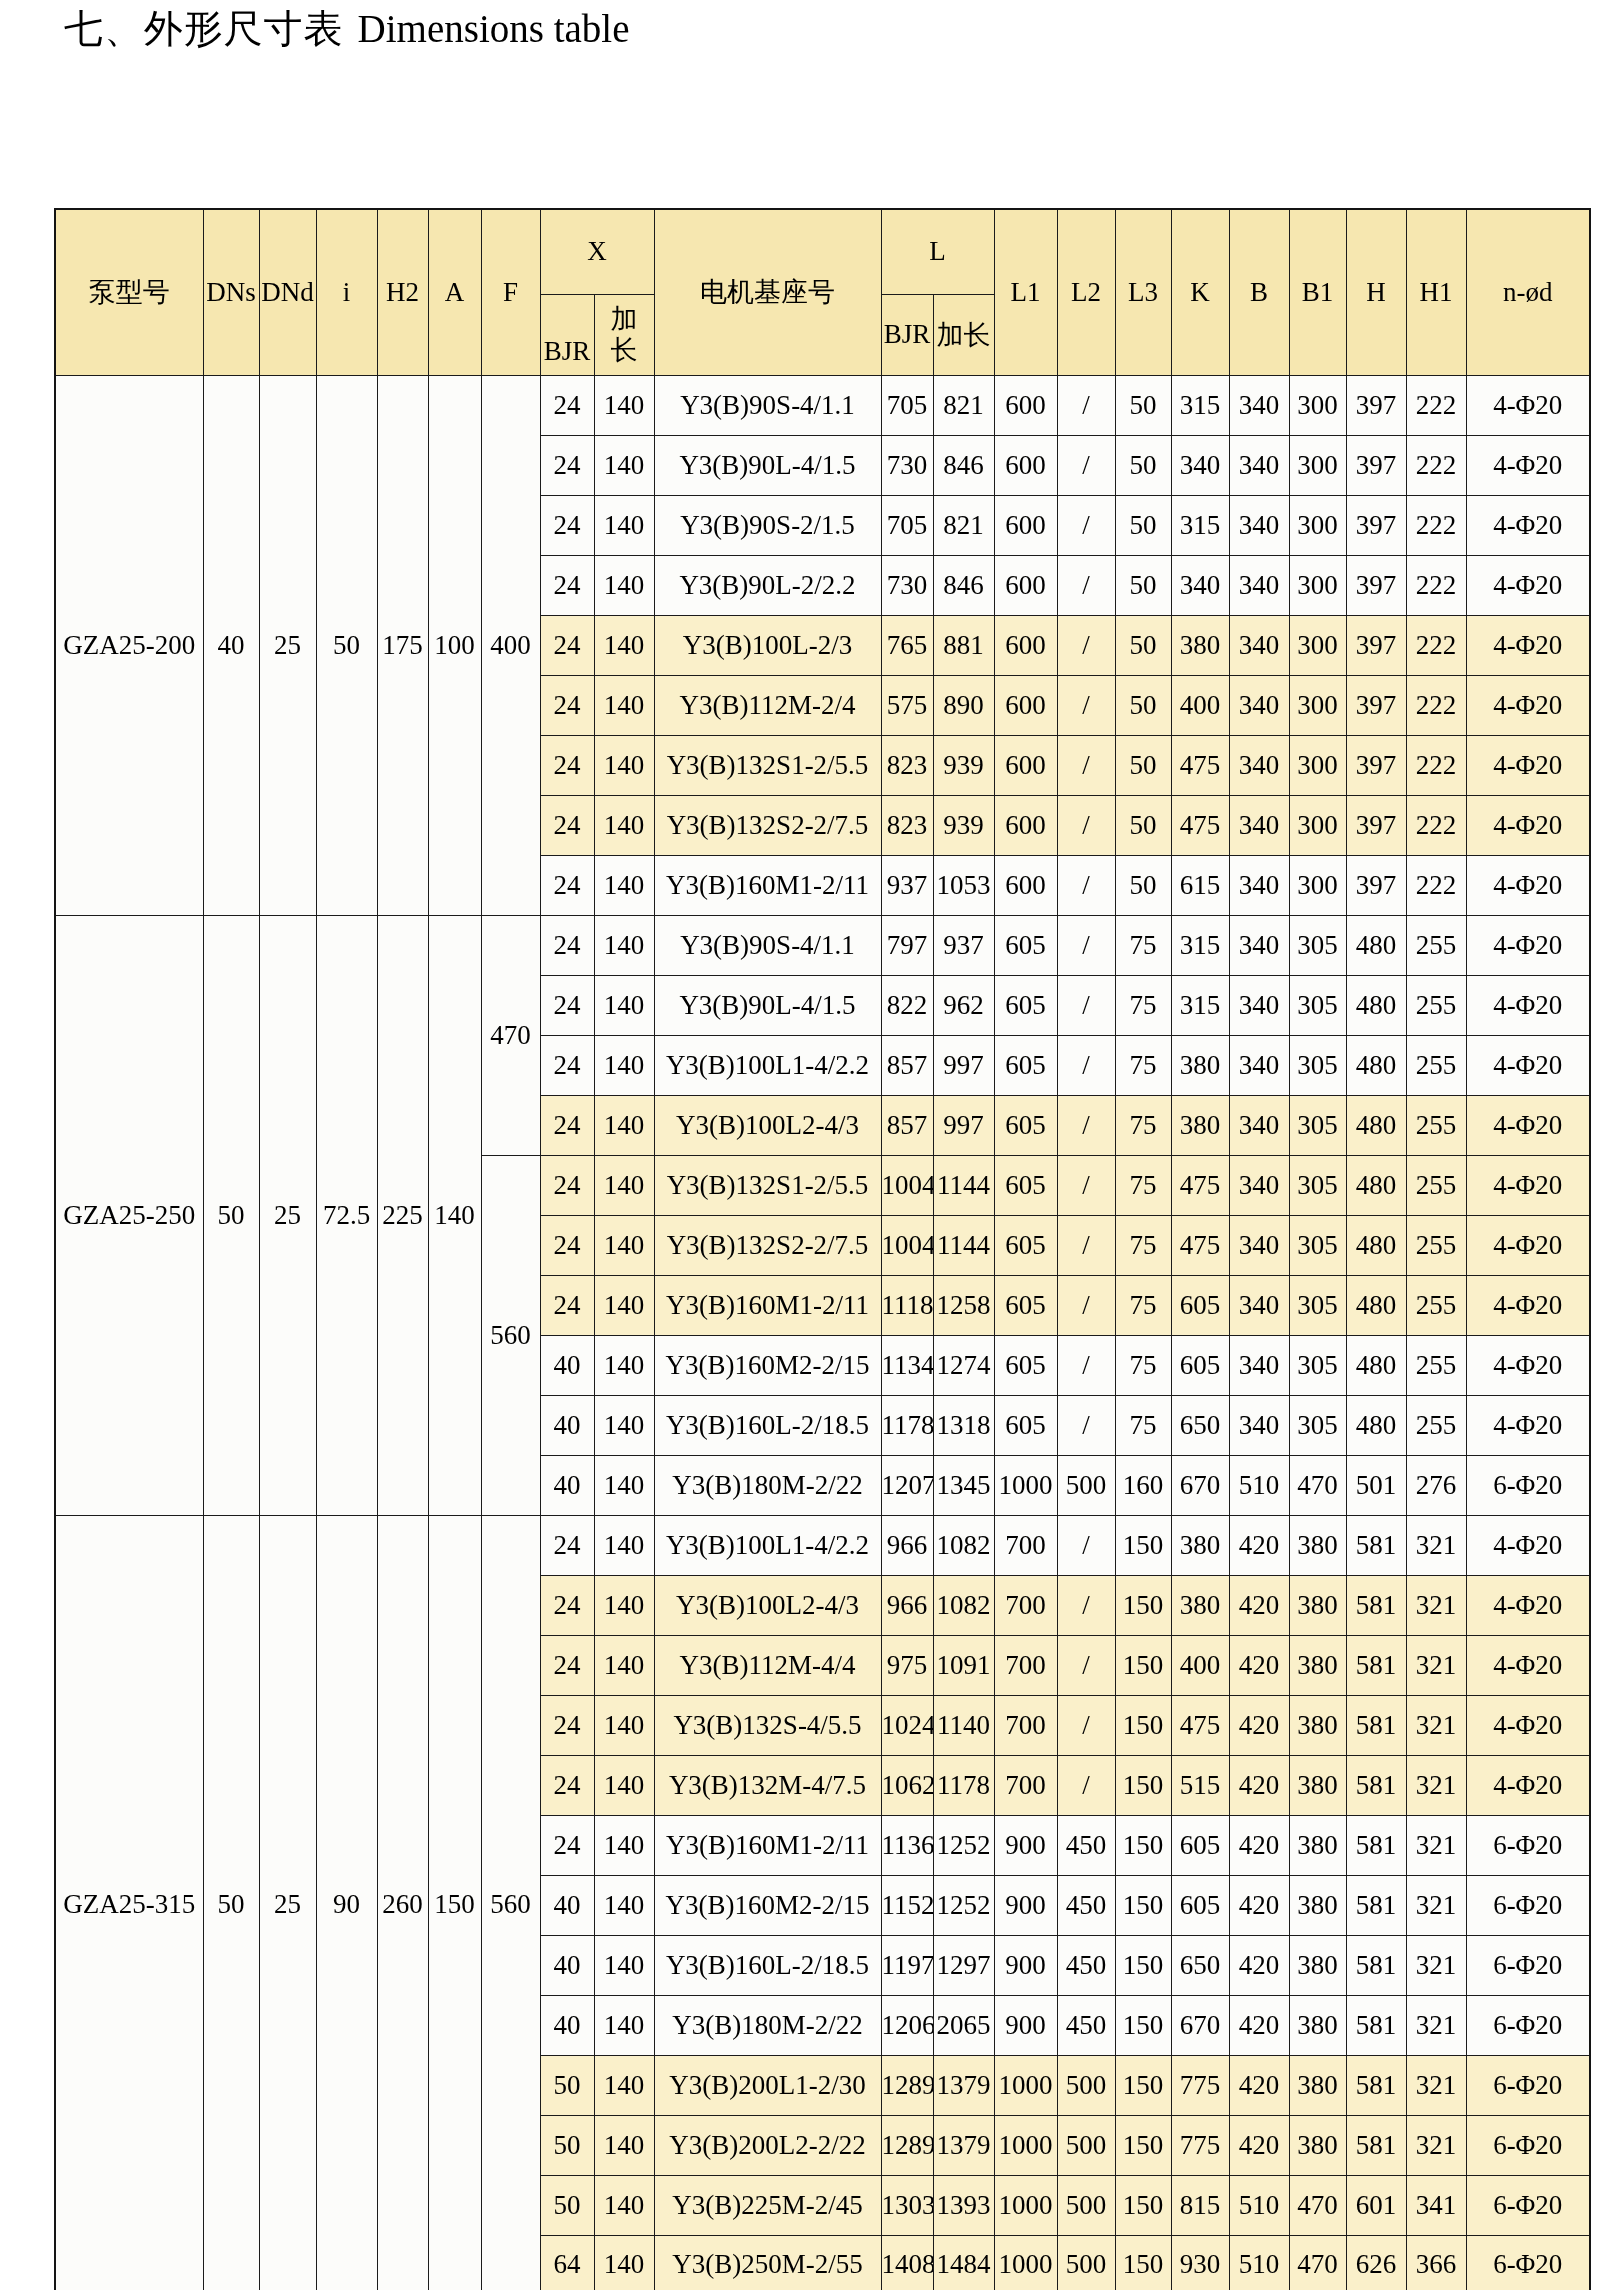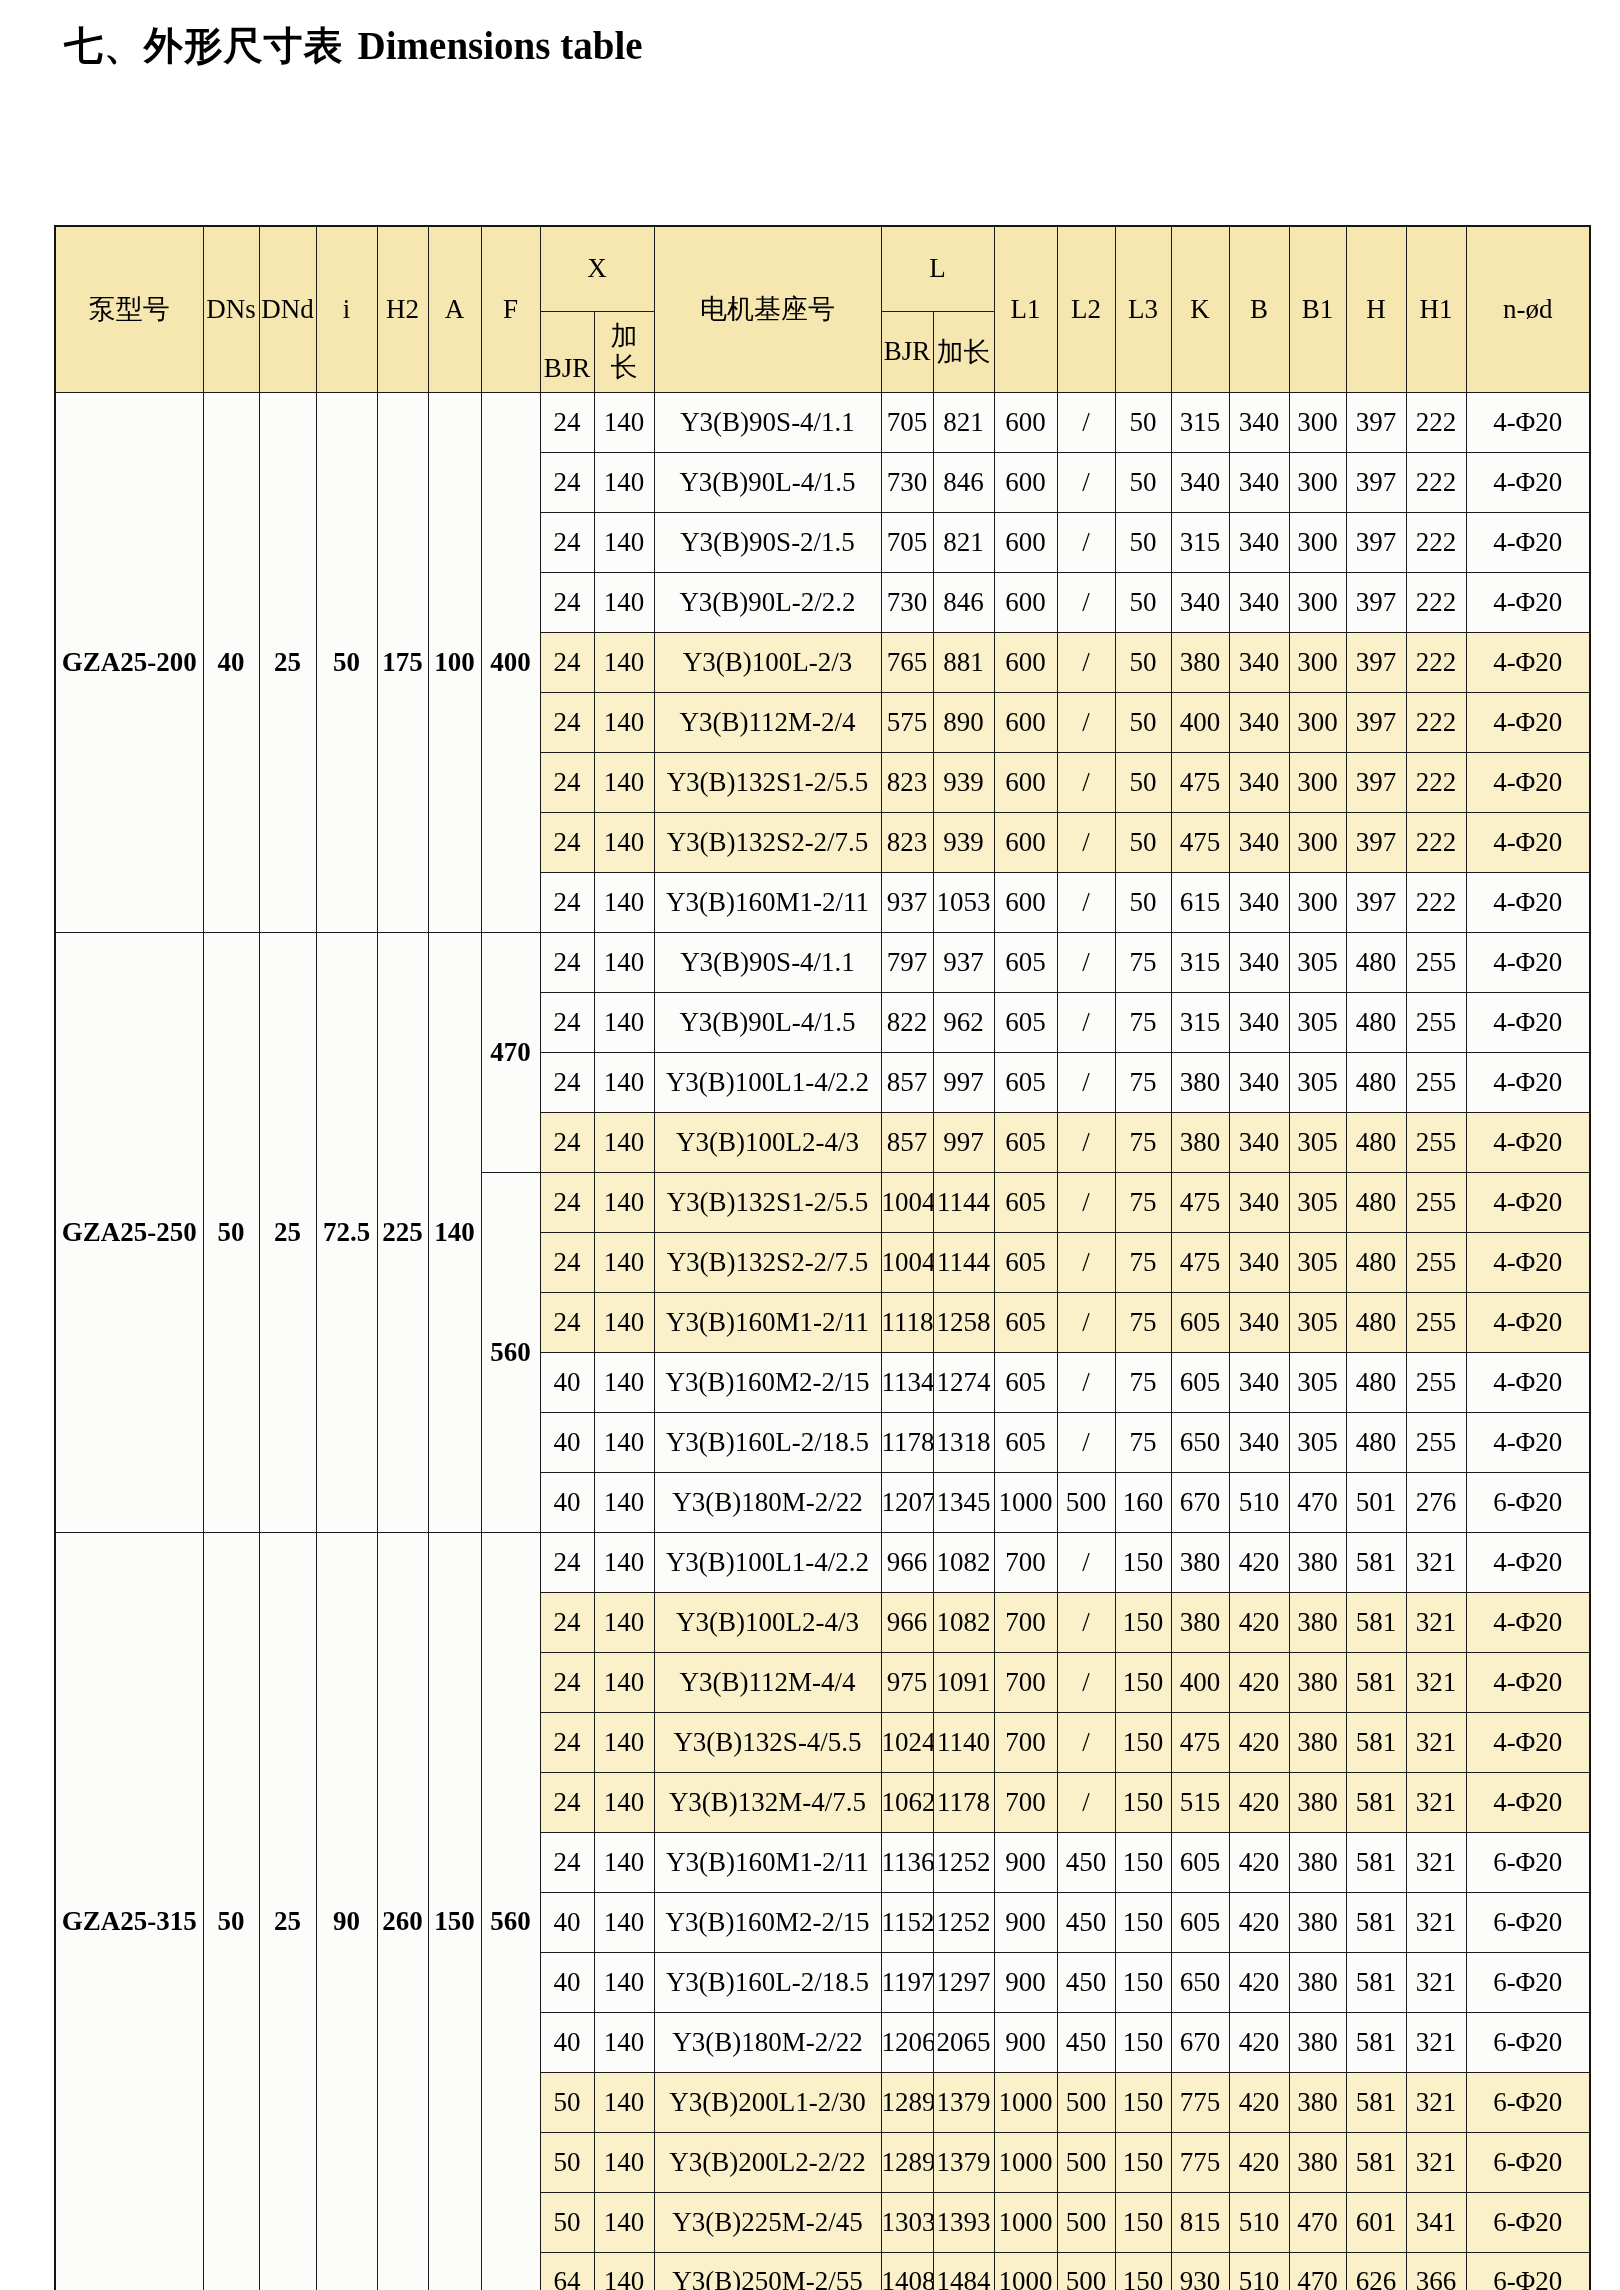--- a/index.html
+++ b/index.html
@@ -6,23 +6,23 @@
     margin: 0;
     padding: 0;
     background: #ffffff;
     width: 1620px;
     height: 2291px;
     overflow: hidden;
     font-family: "Liberation Serif", "DejaVu Serif", serif;
     color: #000000;
   }
   .title {
-    margin: 19px 0 0 64px;
+    margin: 2px 0 0 64px;
     font-size: 39px;
-    font-weight: bold;
+    font-weight: normal;
     letter-spacing: 0.9px;
     white-space: nowrap;
   }
   .title .en {
     margin-left: 14.3px;
     letter-spacing: 0;
   }
   table.dims {
     margin: 152px 0 0 54px;
     width: 1536px;
@@ -39,21 +39,21 @@
     padding: 0;
     overflow: hidden;
     white-space: nowrap;
   }
   thead th { background: #f6e7b0; }
   thead tr.r1 { height: 85px; }
   thead tr.r2 { height: 81px; }
   tbody tr { height: 60px; }
   tr.plain td { background: #fcfcfa; }
   tr.shaded td { background: #faf0ca; }
-  td.merged { background: #fcfcfa !important; font-weight: bold; }
+  td.merged { background: #fcfcfa !important; }
   .narrow {
     width: 1.08em;
     margin: 0 auto;
     line-height: 1.12;
     word-break: break-all;
     white-space: normal;
   }
   th.x-bjr {
     vertical-align: bottom;
     padding-bottom: 7.2px;

